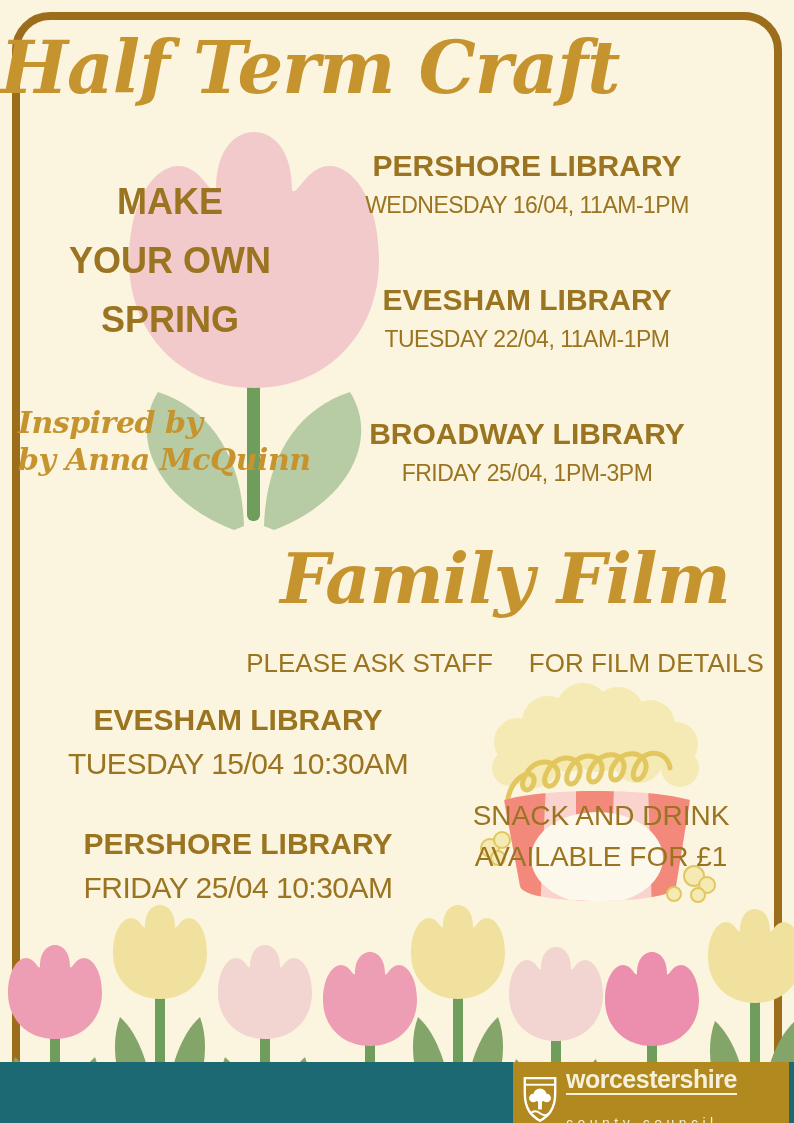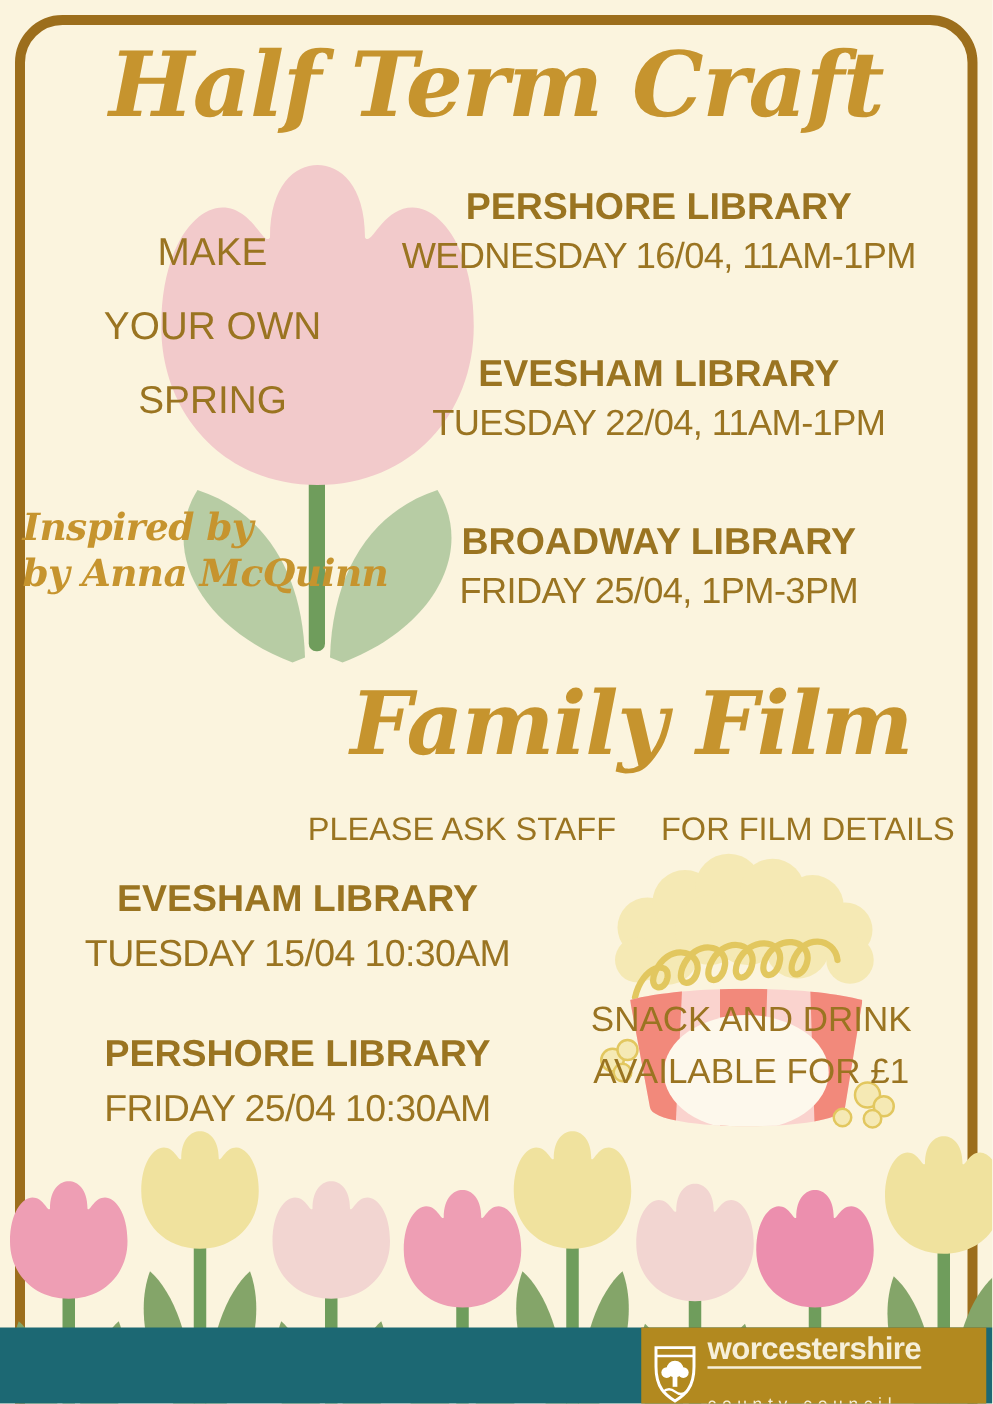--- a/index.html
+++ b/index.html
@@ -37,39 +37,39 @@
   .poster-border{
     position:absolute;left:12px;top:12px;right:12px;bottom:-40px;
     border:8px solid var(--border-gold);border-radius:38px;
     z-index:1;pointer-events:none;
   }
   .script{
     font-family:"DejaVu Serif","Liberation Serif",serif;
     font-style:italic;font-weight:bold;color:var(--heading-gold);
   }
   .page-title{
-    position:absolute;top:28px;left:0;width:794px;text-align:center;
+    position:absolute;top:28px;left:0;width:794px;
     font-size:72px;line-height:1.1;z-index:2;letter-spacing:-1px;
   }
   .big-tulip{position:absolute;left:92px;top:126px;z-index:1;}
   .promo{
     position:absolute;left:28px;top:172px;width:284px;text-align:center;
-    z-index:2;color:var(--text-gold);font-weight:normal;font-size:31px;
+    z-index:2;color:var(--text-gold);font-weight:bold;font-size:36px;
   }
   .promo div{line-height:59px;}
   .inspired{
     position:absolute;left:18px;top:404px;width:300px;
     z-index:2;font-size:30px;line-height:37px;letter-spacing:-0.5px;
   }
   .craft-events{
     position:absolute;left:288px;top:146px;width:478px;text-align:center;z-index:2;
   }
   .event{margin-bottom:56px;}
   .event .lib{color:var(--text-gold);font-weight:bold;font-size:30px;line-height:40px;}
-  .event .when{color:var(--text-gold);font-size:29px;line-height:38px;letter-spacing:-0.5px;}
+  .event .when{color:var(--text-gold);font-size:23px;line-height:38px;letter-spacing:-0.5px;}
   .film-title{
     position:absolute;top:540px;left:150px;width:710px;text-align:center;
     font-size:70px;line-height:1.1;z-index:2;letter-spacing:-1px;
   }
   .film-note{
     position:absolute;top:648px;left:180px;width:650px;display:flex;
     justify-content:center;gap:36px;color:var(--text-gold);font-size:26px;z-index:2;
   }
   .film-event{position:absolute;left:16px;width:444px;text-align:center;z-index:2;}
   .film-event .lib{color:var(--text-gold);font-weight:bold;font-size:30px;line-height:40px;}

